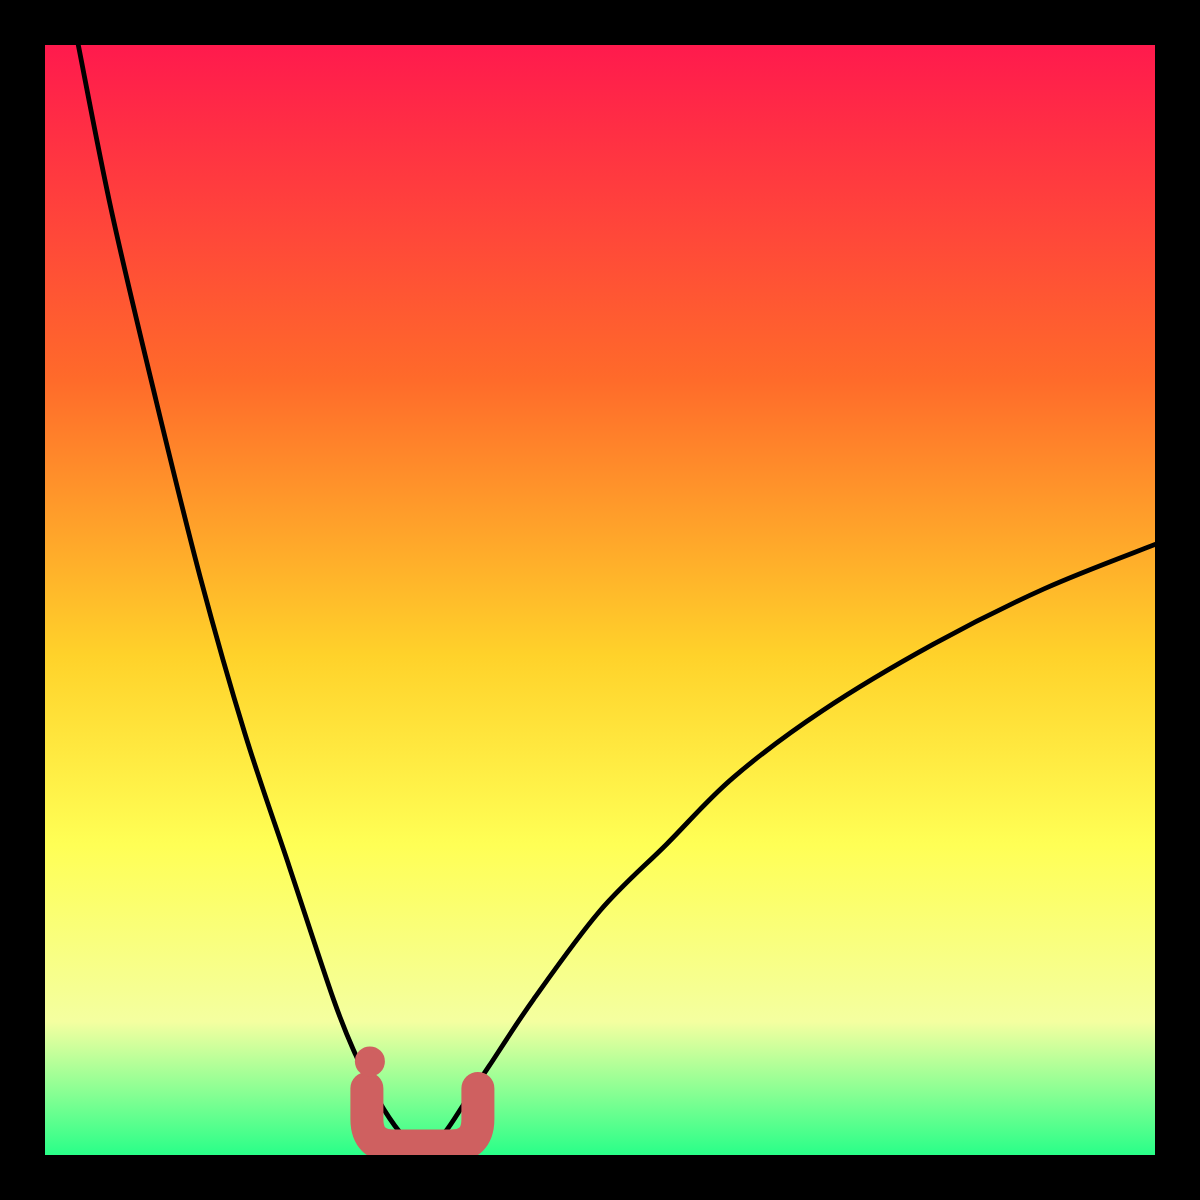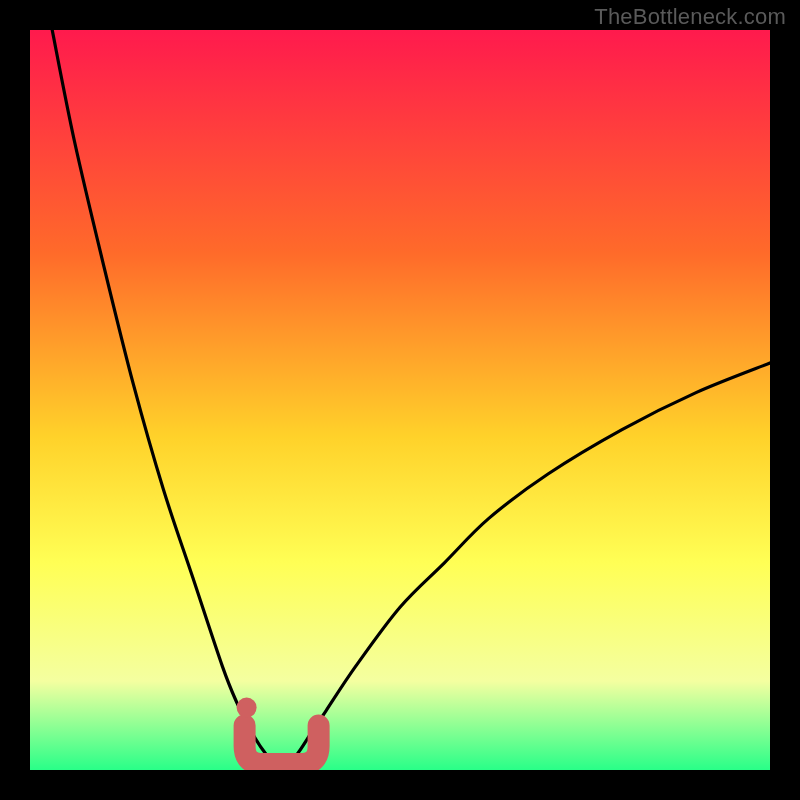--- a/index.html
+++ b/index.html
@@ -30,21 +30,20 @@
   svg {
     position: absolute;
     top: 0;
     left: 0;
   }
 </style>
 </head>
 <body>
 <div class="frame">
 
-<div class="watermark">TheBottleneck.com</div>
 
 <svg id="chart-svg" width="800" height="800" viewBox="0 0 800 800">
   <defs>
     <linearGradient id="bgGrad" x1="0" y1="0" x2="0" y2="1">
       <stop id="g0" offset="0%" stop-color="#ff1a4d"></stop>
       <stop id="g1" offset="30%" stop-color="#ff6a2a"></stop>
       <stop id="g2" offset="55%" stop-color="#ffd22a"></stop>
       <stop id="g3" offset="72%" stop-color="#ffff55"></stop>
       <stop id="g4" offset="88%" stop-color="#f4ffa0"></stop>
       <stop id="g5" offset="100%" stop-color="#29ff88"></stop>

